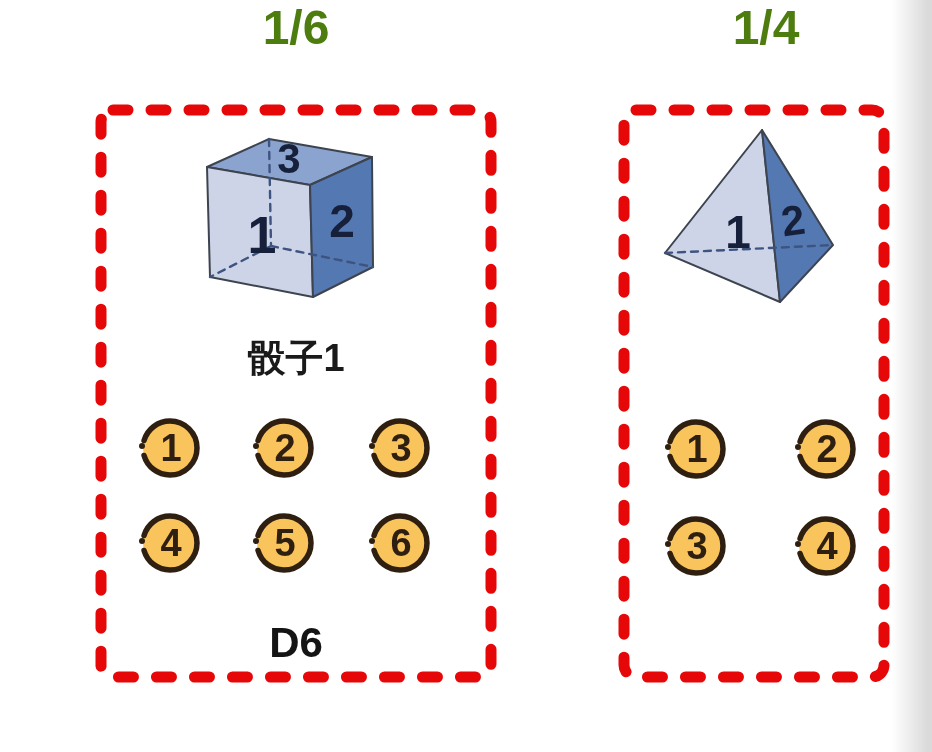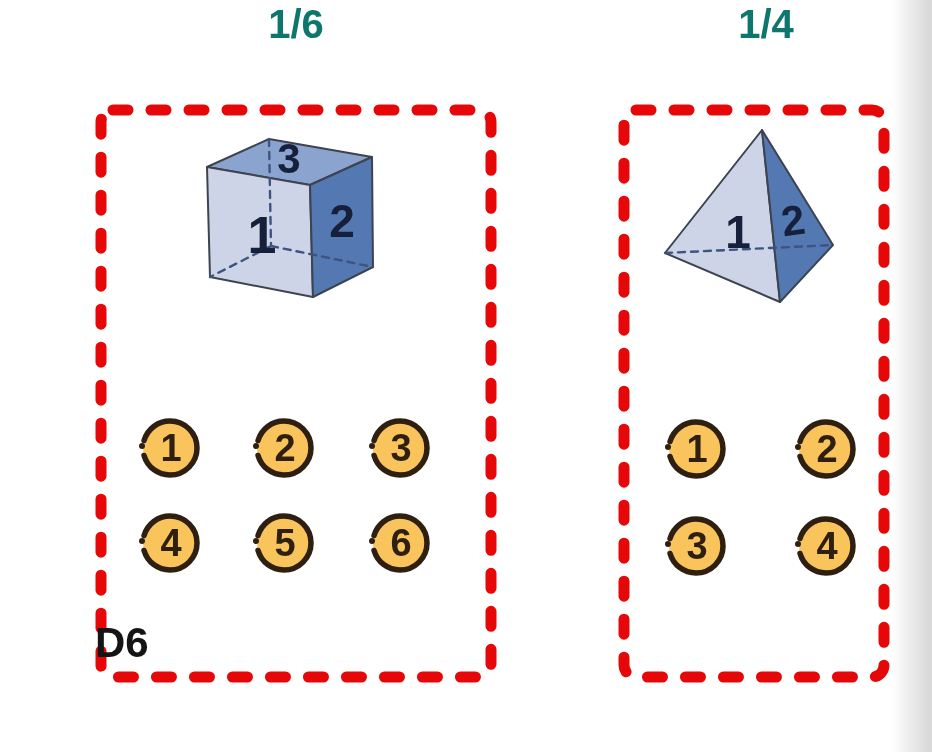--- a/index.html
+++ b/index.html
@@ -8,21 +8,21 @@
     background:#ffffff;
     font-family:"Liberation Sans","DejaVu Sans",sans-serif;
   }
   .edge-shade{
     position:absolute;top:0;right:0;width:40px;height:100%;
     background:linear-gradient(to right, rgba(210,210,210,0), rgba(205,205,205,0.75) 90%);
     pointer-events:none;
   }
   .fraction{
     position:absolute;top:2px;text-align:center;
-    font-size:40px;font-weight:700;color:#0f766e;line-height:1.1;
+    font-size:48px;font-weight:700;color:#4d7c0f;line-height:1.1;
   }
   .fraction-left{left:95px;width:402px;}
   .fraction-right{left:630px;width:272px;}
   .panel{position:absolute;top:104px;}
   .panel-left{left:95px;width:402px;height:579px;}
   .panel-right{left:618px;width:272px;height:579px;}
   .border-svg{position:absolute;left:0;top:0;width:100%;height:100%;}
   .border-rect{
     fill:none;stroke:#e60808;stroke-width:11;
     stroke-dasharray:15 23;stroke-linecap:round;
@@ -40,21 +40,21 @@
   }
   .die-num{
     fill:#16203a;font-weight:700;text-anchor:middle;
     font-family:"Liberation Sans","DejaVu Sans",sans-serif;
   }
   .die-name{
     position:absolute;top:232px;left:0;width:100%;text-align:center;
     font-size:38px;font-weight:600;color:#1a1a1a;line-height:1.2;
   }
   .die-code{
-    position:absolute;top:518px;left:0;width:100%;text-align:left;
+    position:absolute;top:518px;left:0;width:100%;text-align:center;
     font-size:42px;font-weight:600;color:#141414;line-height:1.0;
   }
   .token{position:absolute;width:68px;height:68px;}
   .tk-ring{
     fill:#f9c45c;stroke:#2e1f10;stroke-width:5.5;stroke-linecap:round;
   }
   .tk-dot{fill:#2e1f10;}
   .tk-num{
     fill:#2e1f10;font-size:38px;font-weight:700;text-anchor:middle;
     font-family:"Liberation Sans","DejaVu Sans",sans-serif;
@@ -74,20 +74,21 @@
   <svg class="die-svg cube-svg" viewBox="0 0 200 195">
     <polygon class="face face-medium" points="17,47 79,19 182,37 120,65"></polygon>
     <polygon class="face face-light" points="17,47 120,65 123,177 20,157"></polygon>
     <polygon class="face face-dark" points="120,65 182,37 183,147 123,177"></polygon>
     <path class="hidden-edge" d="M79,19 L81,126 M81,126 L20,157 M81,126 L183,147"></path>
     <text class="die-num" x="99" y="53" font-size="42">3</text>
     <text class="die-num" x="72" y="133" font-size="52">1</text>
     <text class="die-num" x="152" y="117" font-size="46">2</text>
   </svg>
 
+  <div class="die-name">骰子1</div>
 
   <svg class="token" style="left:40px;top:310px" viewBox="0 0 68 68">
     <circle class="tk-ring" cx="35" cy="34" r="27" pathLength="100" stroke-dasharray="45.5 9 45.5 0"></circle>
     <circle class="tk-dot" cx="7" cy="32" r="3"></circle>
     <text class="tk-num" x="36" y="47">1</text>
   </svg>
   <svg class="token" style="left:154px;top:310px" viewBox="0 0 68 68">
     <circle class="tk-ring" cx="35" cy="34" r="27" pathLength="100" stroke-dasharray="45.5 9 45.5 0"></circle>
     <circle class="tk-dot" cx="7" cy="32" r="3"></circle>
     <text class="tk-num" x="36" y="47">2</text>

